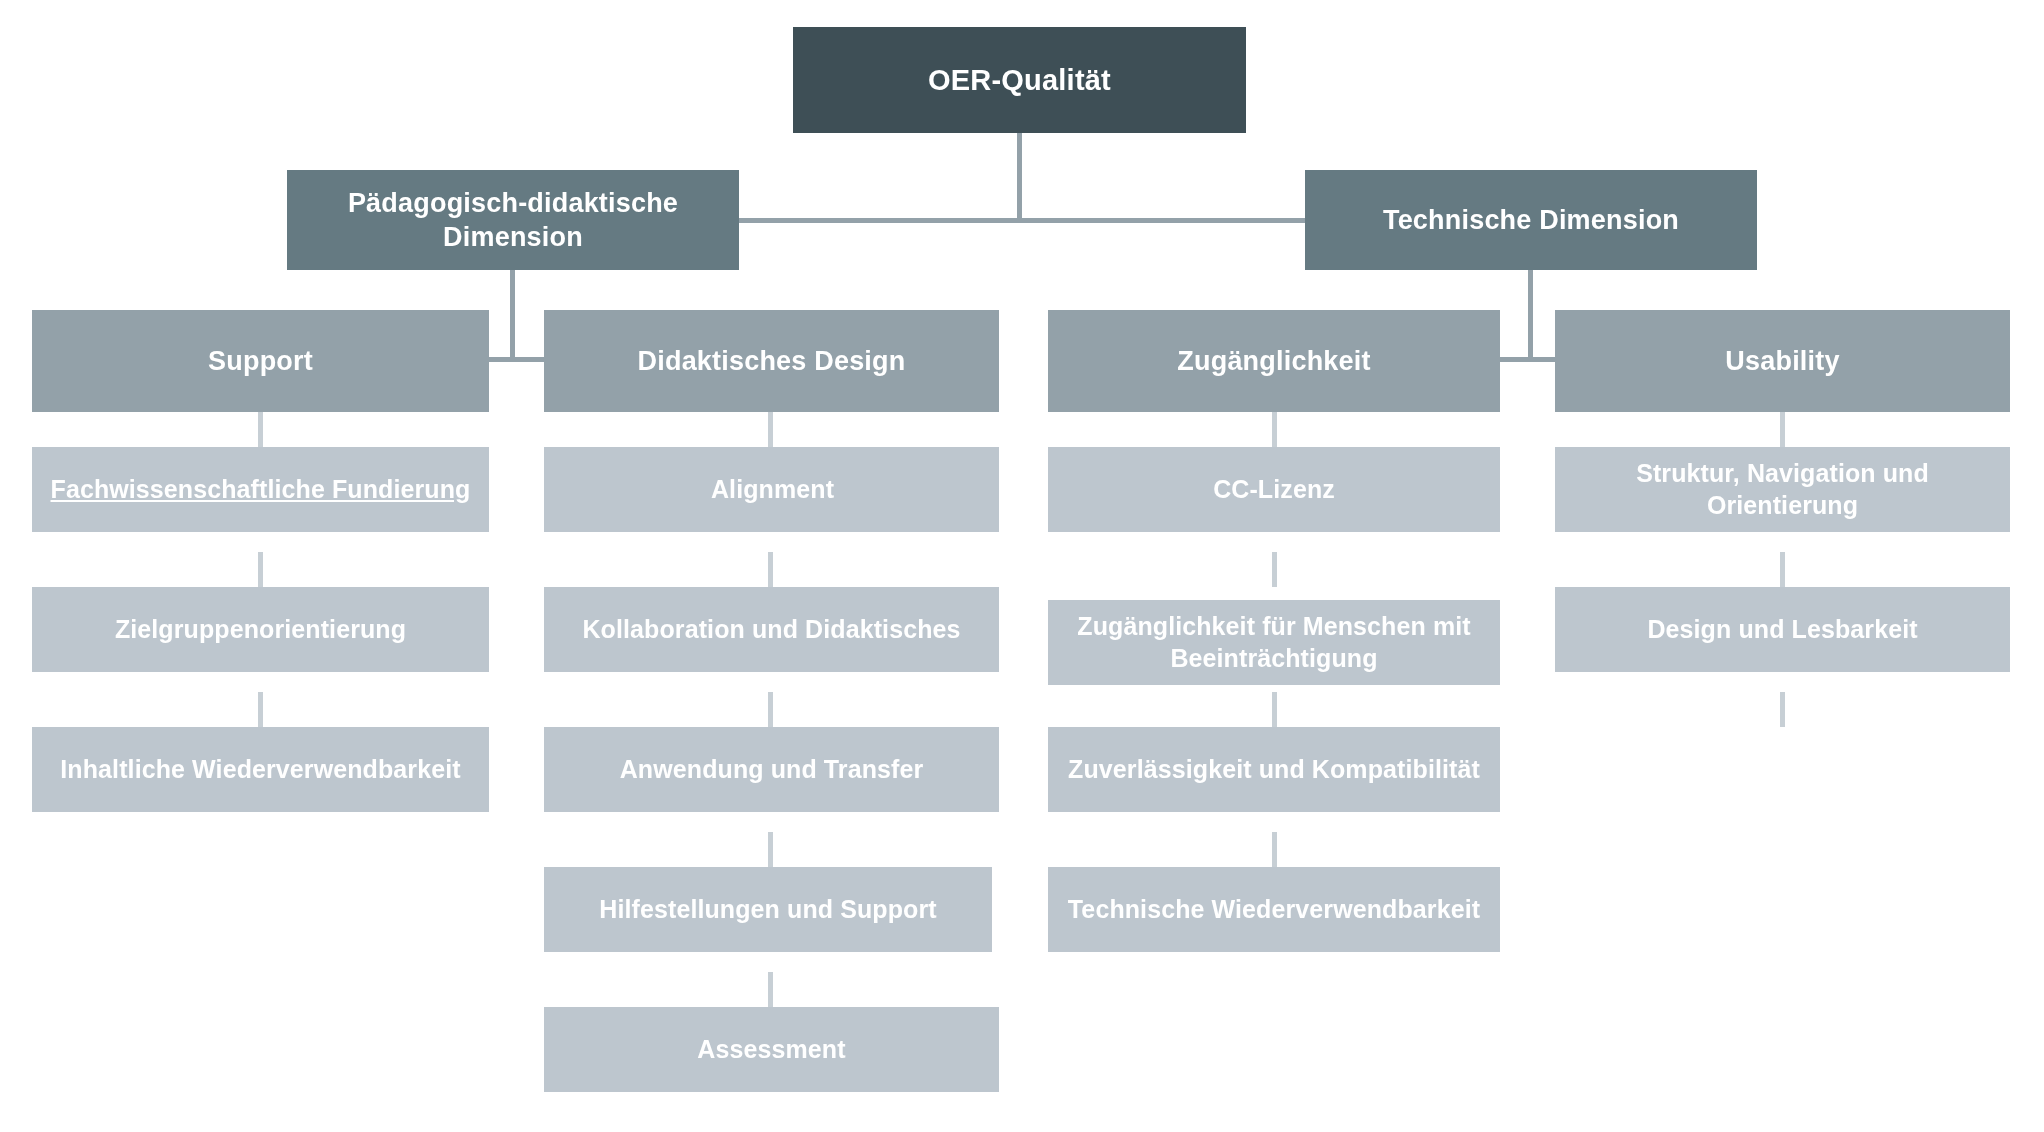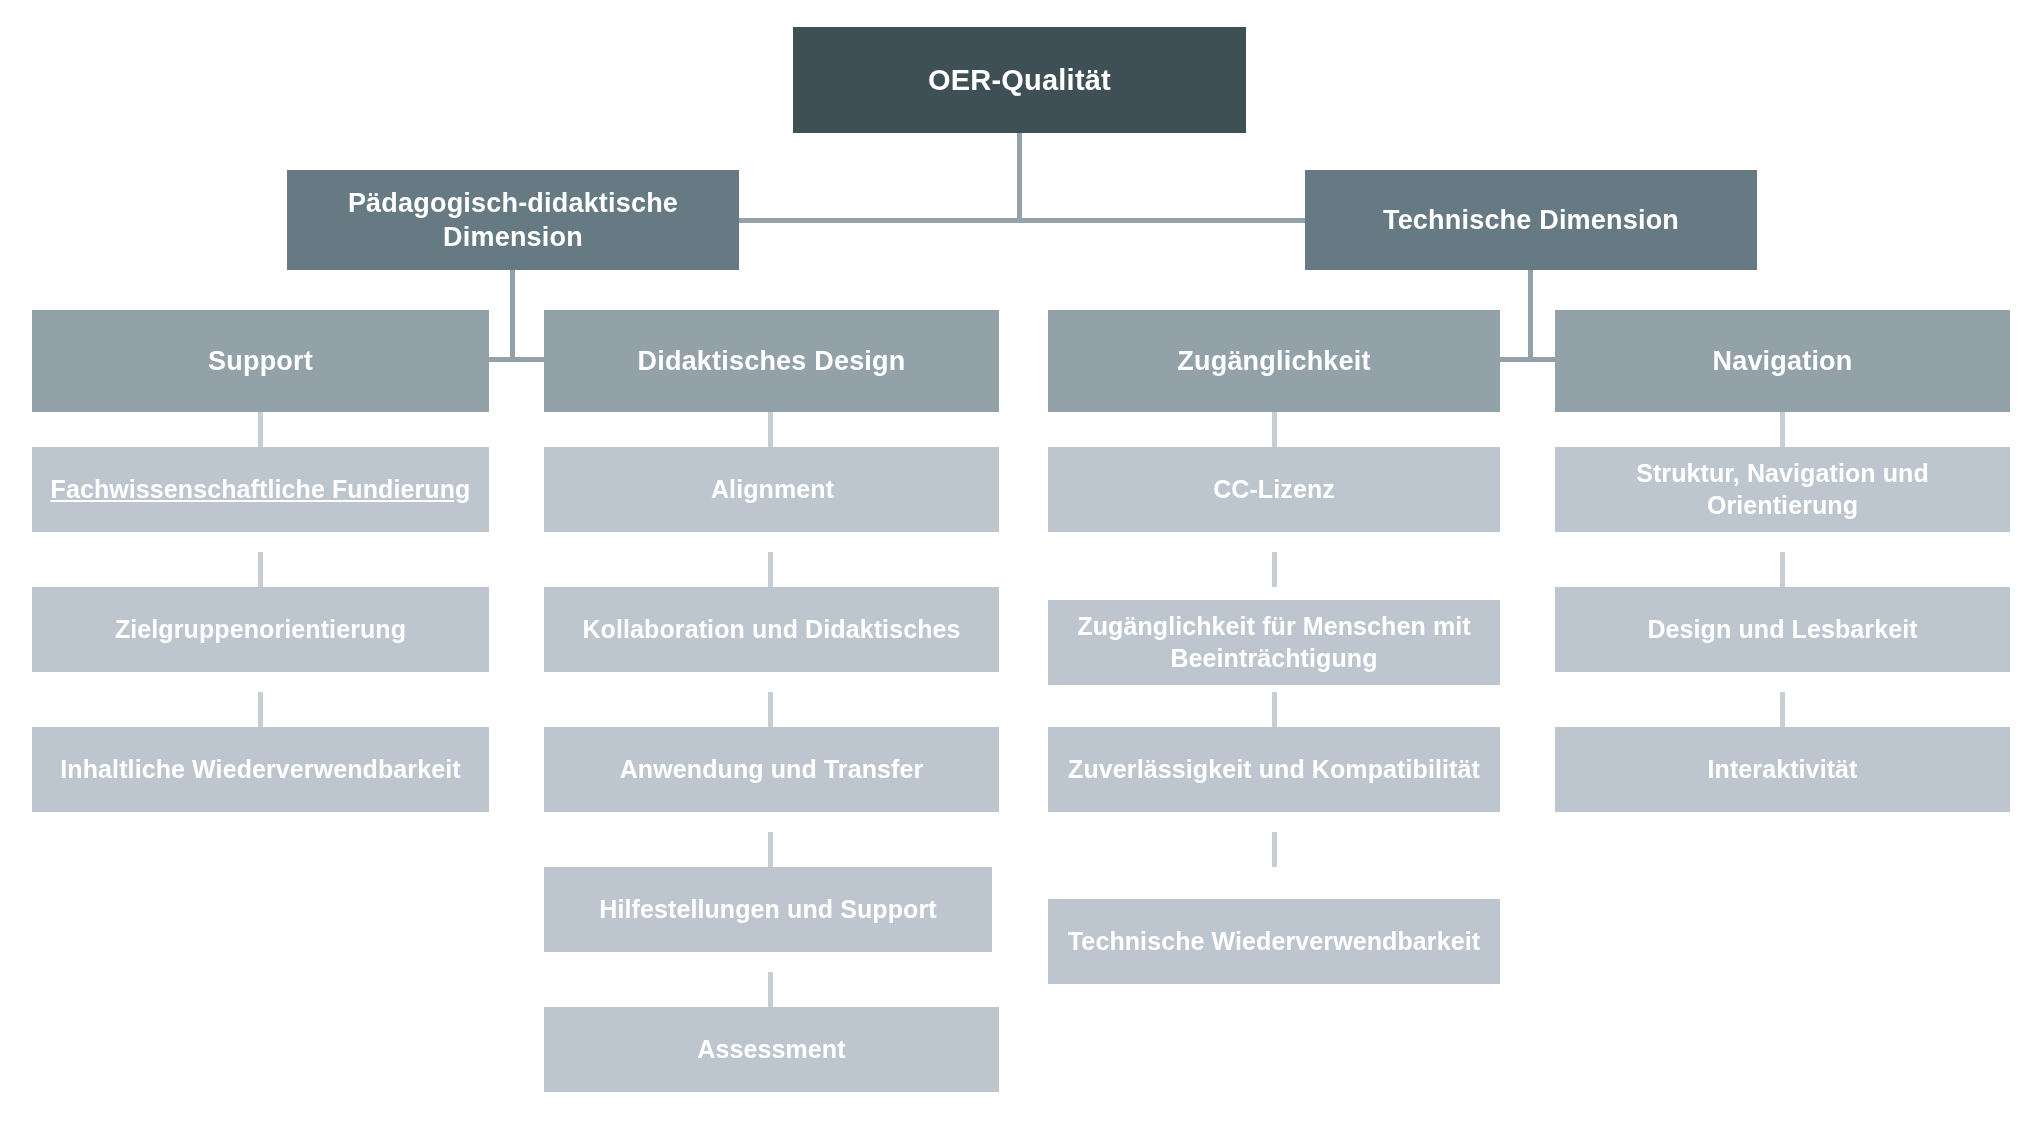--- a/index.html
+++ b/index.html
@@ -84,34 +84,33 @@
   <div class="conn-light conn-v" style="left:1780px; top:692px; height:35px;"></div>
 
   <div class="node lvl1" style="left:793px; top:27px; width:453px; height:106px;">OER-Qualität</div>
 
   <div class="node lvl2" style="left:287px; top:170px; width:452px; height:100px;">Pädagogisch-didaktische Dimension</div>
   <div class="node lvl2" style="left:1305px; top:170px; width:452px; height:100px;">Technische Dimension</div>
 
   <div class="node lvl3" style="left:32px; top:310px; width:457px; height:102px;">Support</div>
   <div class="node lvl3" style="left:544px; top:310px; width:455px; height:102px;">Didaktisches Design</div>
   <div class="node lvl3" style="left:1048px; top:310px; width:452px; height:102px;">Zugänglichkeit</div>
-  <div class="node lvl3" style="left:1555px; top:310px; width:455px; height:102px;">Navigation</div>
+  <div class="node lvl3" style="left:1555px; top:310px; width:455px; height:102px;">Usability</div>
 
   <div class="node lvl4" style="left:32px; top:447px; width:457px; height:85px;text-decoration:underline;">Fachwissenschaftliche Fundierung</div>
   <div class="node lvl4" style="left:32px; top:587px; width:457px; height:85px;">Zielgruppenorientierung</div>
   <div class="node lvl4" style="left:32px; top:727px; width:457px; height:85px;">Inhaltliche Wiederverwendbarkeit</div>
 
   <div class="node lvl4" style="left:544px; top:447px; width:455px; height:85px;padding-left:12px;">Alignment</div>
   <div class="node lvl4" style="left:544px; top:587px; width:455px; height:85px;">Kollaboration und Didaktisches</div>
   <div class="node lvl4" style="left:544px; top:727px; width:455px; height:85px;">Anwendung und Transfer</div>
   <div class="node lvl4" style="left:544px; top:867px; width:448px; height:85px;">Hilfestellungen und Support</div>
   <div class="node lvl4" style="left:544px; top:1007px; width:455px; height:85px;">Assessment</div>
 
   <div class="node lvl4" style="left:1048px; top:447px; width:452px; height:85px;">CC-Lizenz</div>
   <div class="node lvl4" style="left:1048px; top:587px; width:452px; height:85px;margin-top:13px;">Zugänglichkeit für Menschen mit Beeinträchtigung</div>
   <div class="node lvl4" style="left:1048px; top:727px; width:452px; height:85px;">Zuverlässigkeit und Kompatibilität</div>
-  <div class="node lvl4" style="left:1048px; top:867px; width:452px; height:85px;margin-top:32px;">Technische Wiederverwendbarkeit</div>
+  <div class="node lvl4" style="left:1048px; top:867px; width:452px; height:85px;">Technische Wiederverwendbarkeit</div>
 
   <div class="node lvl4" style="left:1555px; top:447px; width:455px; height:85px;">Struktur, Navigation und Orientierung</div>
   <div class="node lvl4" style="left:1555px; top:587px; width:455px; height:85px;">Design und Lesbarkeit</div>
-  <div class="node lvl4" style="left:1555px; top:727px; width:455px; height:85px;">Interaktivität</div>
 
 </div>
 
 </body></html>

